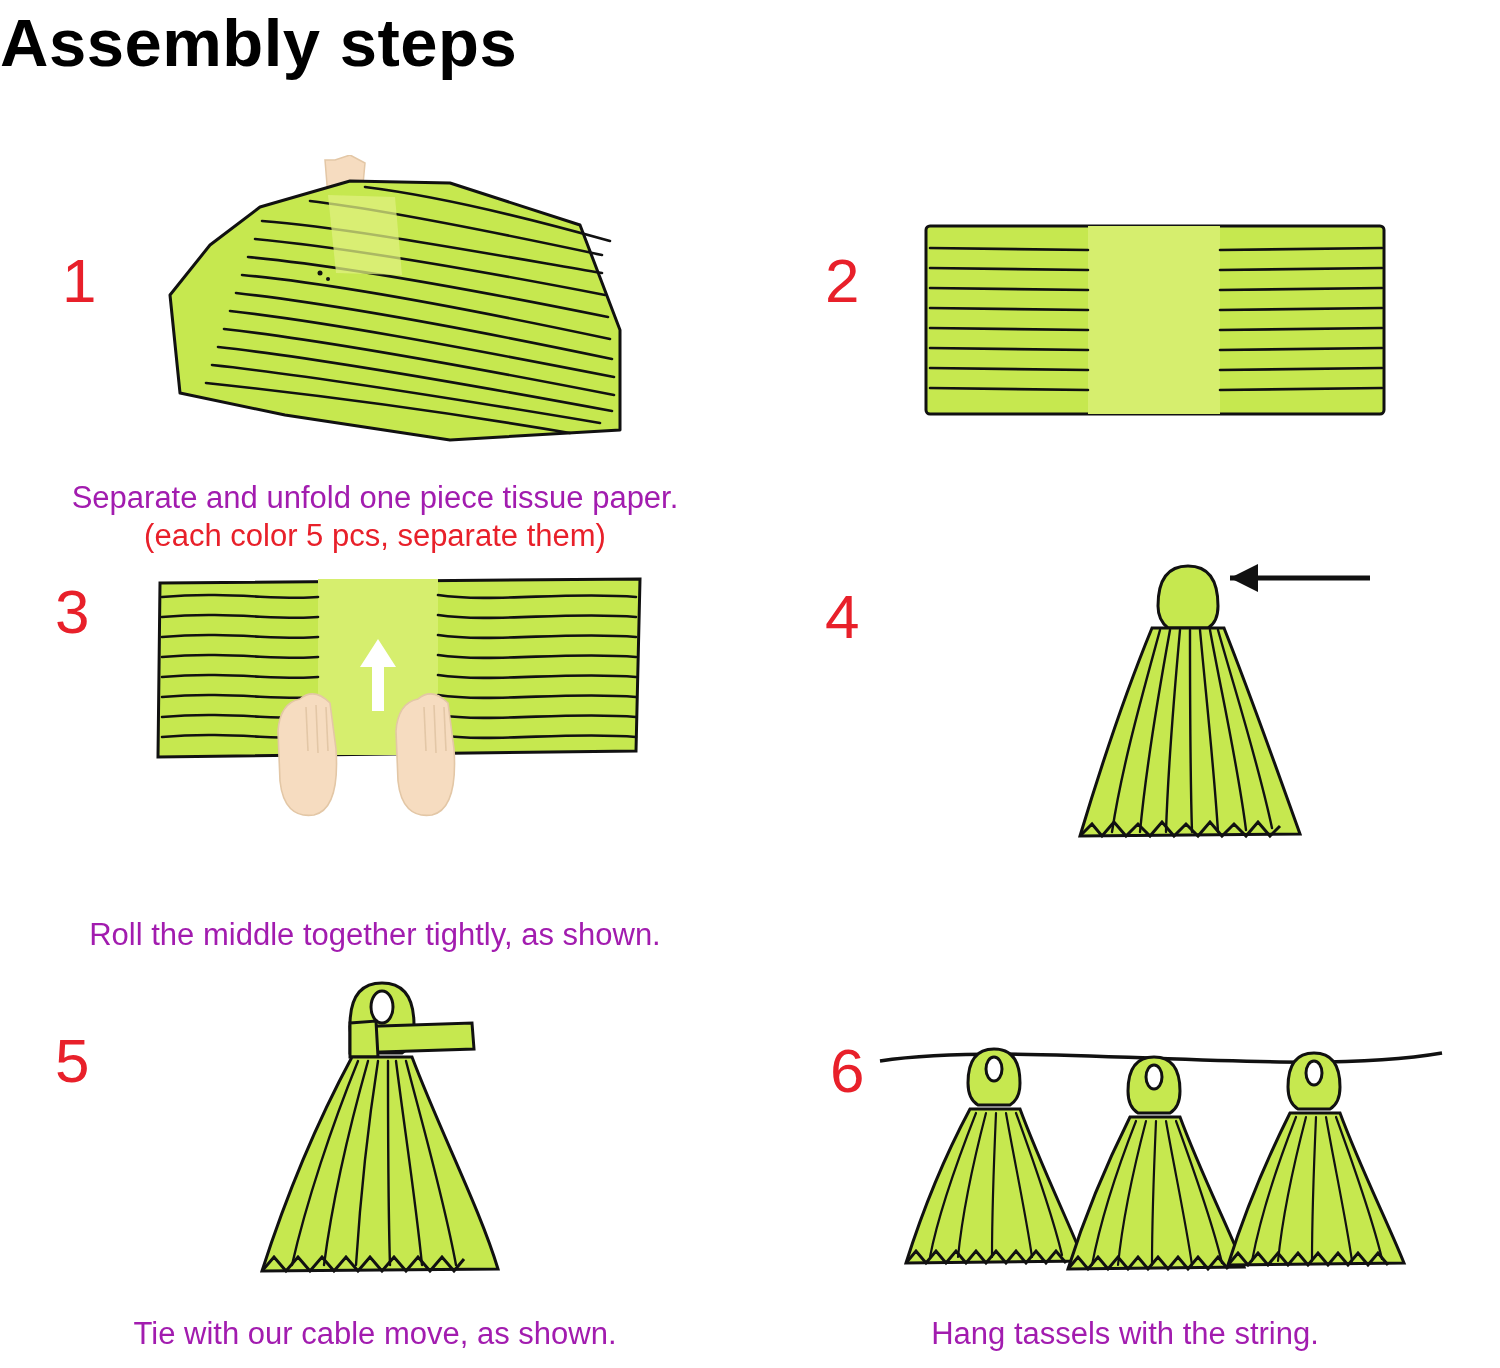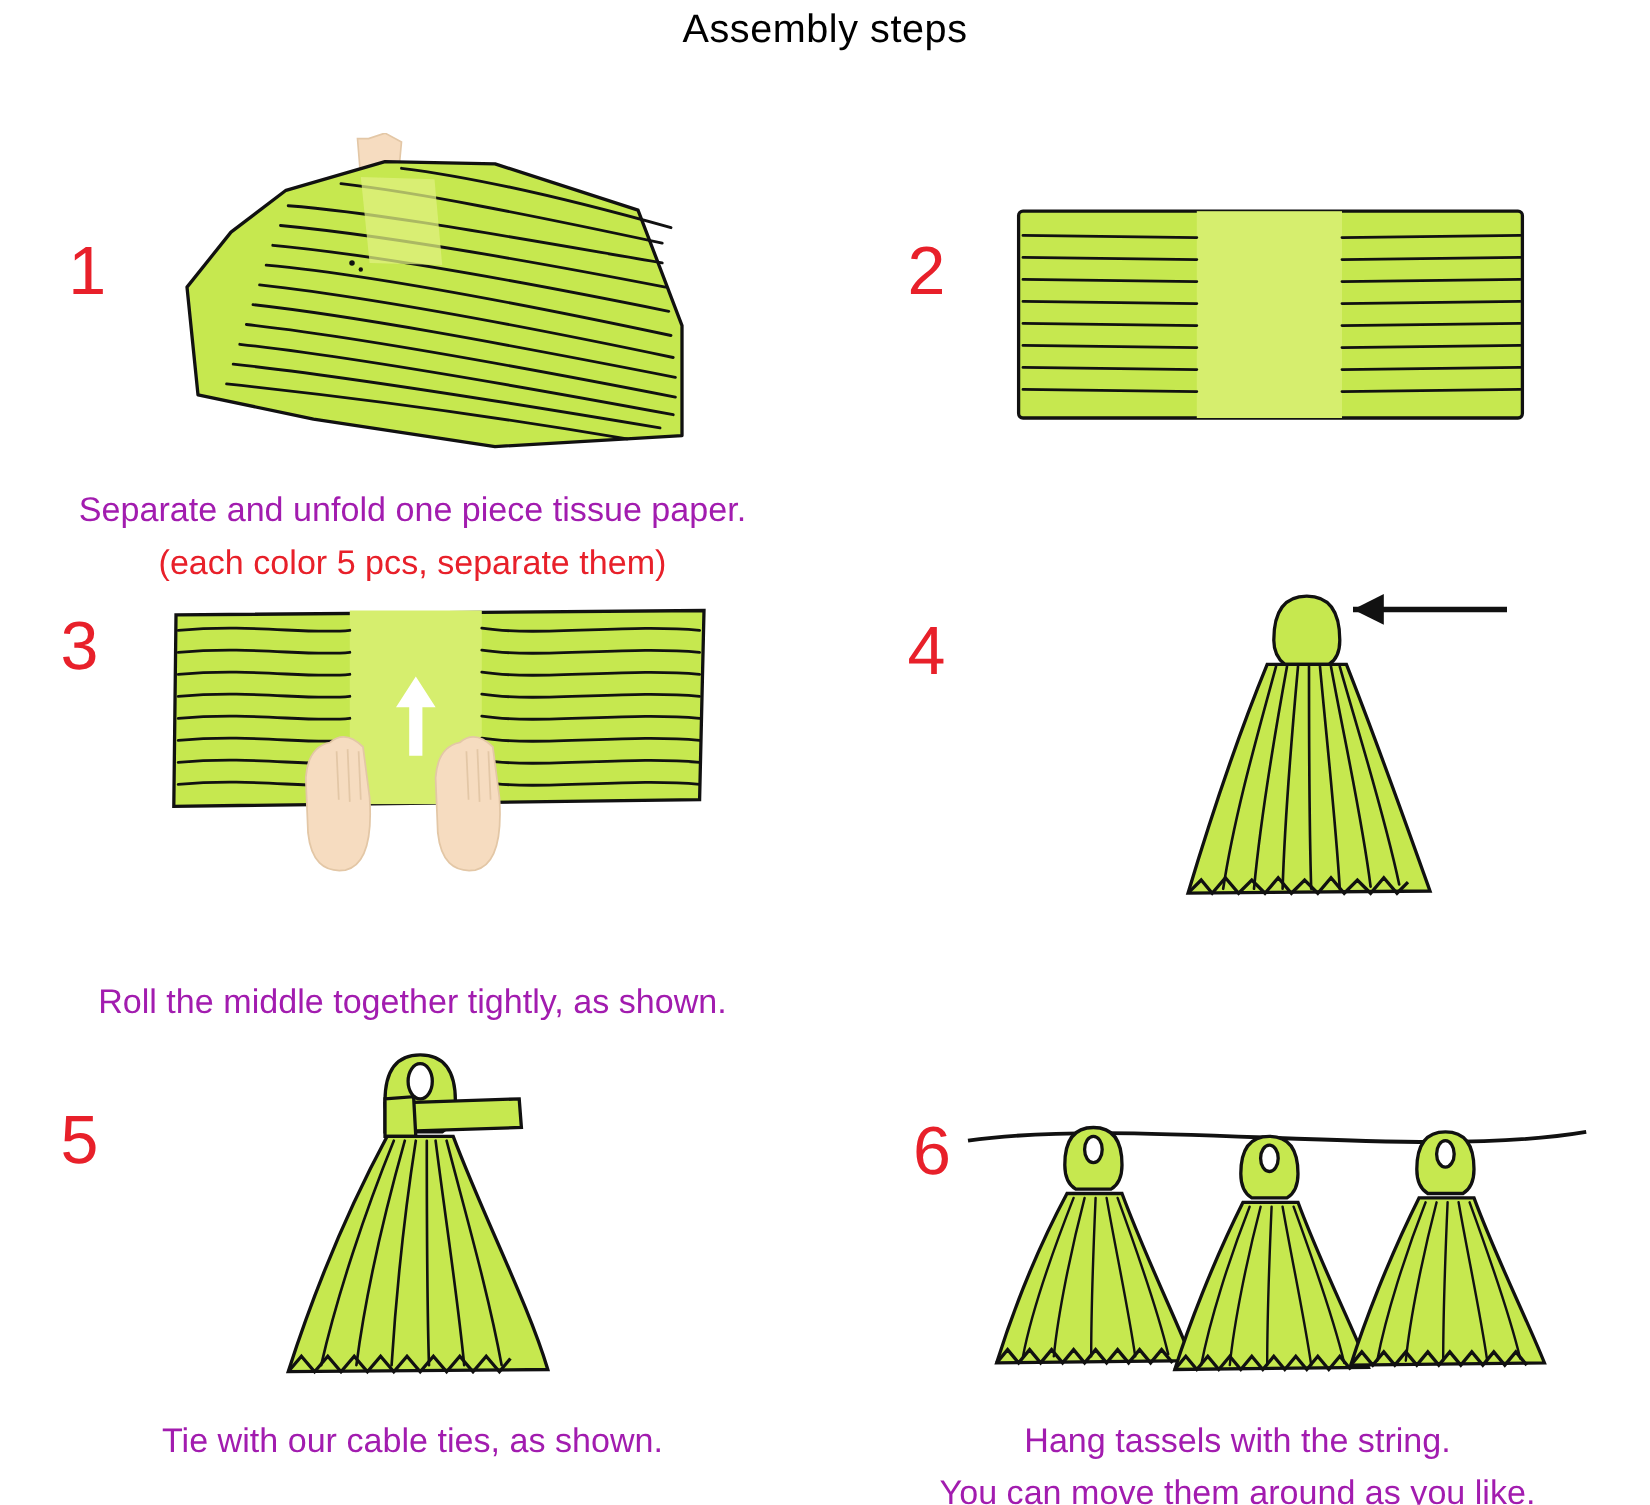--- a/index.html
+++ b/index.html
@@ -9,23 +9,22 @@
   }
   body {
     width: 1500px;
     height: 1368px;
     font-family: "Liberation Sans", sans-serif;
     color: #000000;
     overflow: hidden;
     position: relative;
   }
   .page-title {
-    text-align: center;
-    font-size: 36px;
-    font-weight: 400;
+    font-size: 67px;
+    font-weight: 700;
     letter-spacing: 0.5px;
     margin: 6px 0 0 0;
     line-height: 1.1;
   }
   .grid {
     position: relative;
     width: 1500px;
   }
   .row {
     display: flex;
@@ -140,21 +139,21 @@
           <path d="M10 168 L168 170"></path>
             <path d="M300 170 L462 168"></path>
         </g>
       </svg>
     </div>
   </div>
 
   <div class="row" id="cap1">
     <div class="cell">
       <div class="caption">Separate and unfold one piece tissue paper.</div>
-      <div class="caption red" style="margin-top:10px">(each color 5 pcs, separate them)</div>
+      <div class="caption red" style="">(each color 5 pcs, separate them)</div>
     </div>
   </div>
 
   <div class="row" id="r2">
 
     <div class="cell" id="r2c1">
       <div class="num-abs step-num">3</div>
       <svg class="art" width="500" height="300" viewBox="0 0 500 300">
         <path d="M10 12 L490 8 L486 180 L8 186 Z" fill="#c6e84f" stroke="#111" stroke-width="3"></path>
         <rect x="168" y="8" width="120" height="176" fill="#d6ee6e"></rect>
@@ -306,21 +305,21 @@
             <path d="M466 92 C 482 136, 502 192, 512 234"></path>
           </g>
           <path d="M358 240 l10 -12 l10 12 l10 -12 l10 12 l10 -12 l10 12 l10 -12 l10 12 l10 -12 l10 12 l10 -12 l10 12 l10 -12 l10 12 l10 -12 l10 12" stroke="#111" stroke-width="3" fill="none"></path>
         </g>
       </svg>
     </div>
   </div>
 
   <div class="row">
     <div class="cell">
-      <div class="caption">Tie with our cable ties, as shown.</div>
+      <div class="caption">Tie with our cable move, as shown.</div>
     </div>
     <div class="cell">
       <div class="caption">Hang tassels with the string.</div>
       <div class="caption" style="margin-top:8px">You can move them around as you like.</div>
     </div>
   </div>
 
 </div>
 
 </body></html>

